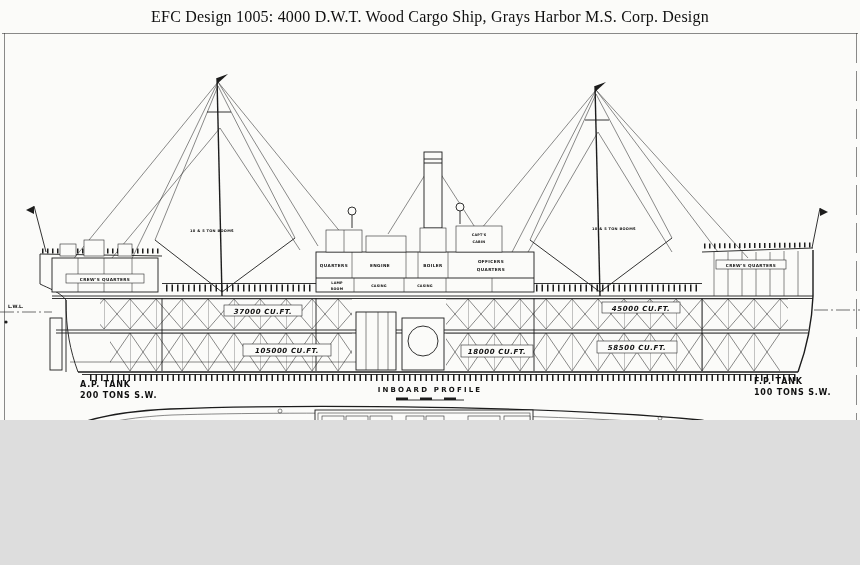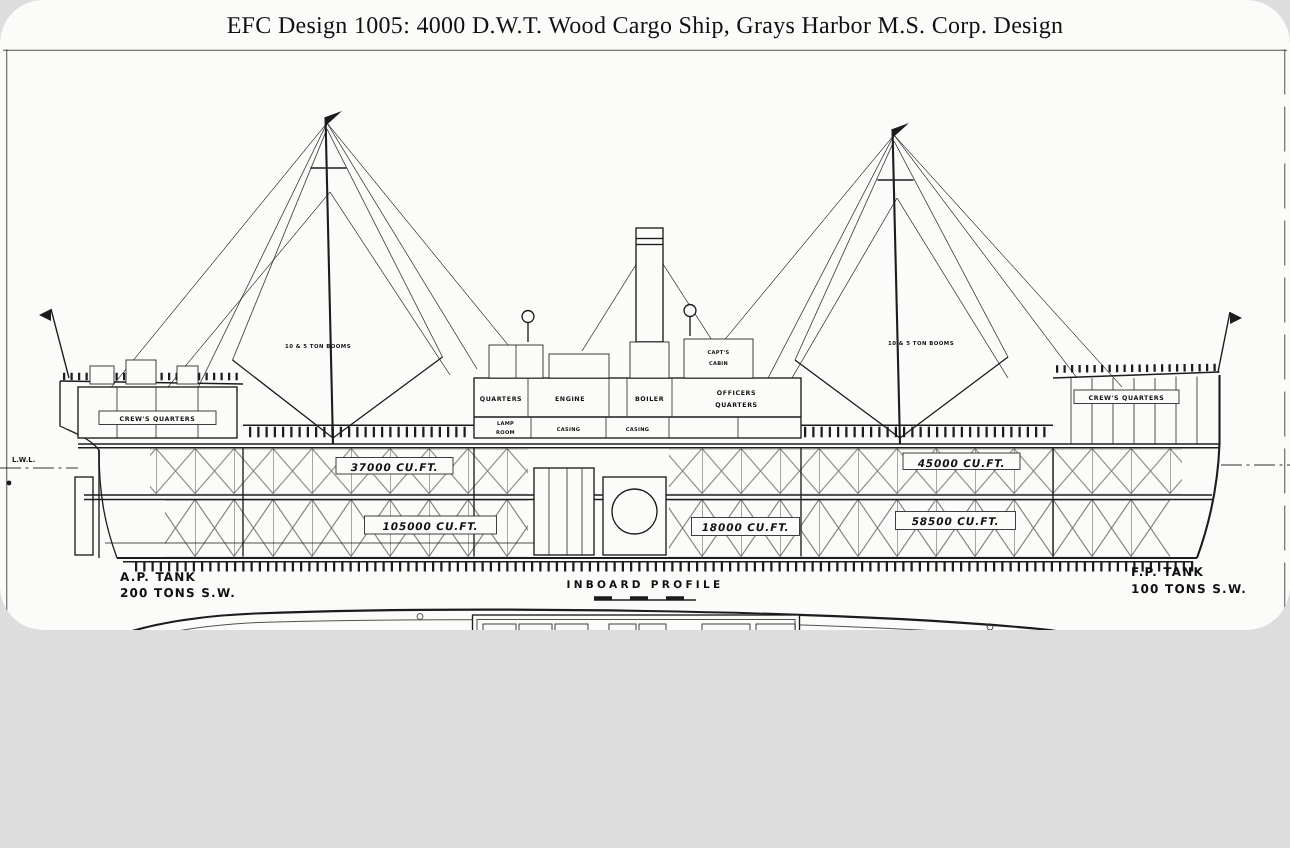--- a/index.html
+++ b/index.html
@@ -1,16 +1,16 @@
 <!DOCTYPE html>
 <html><head>
 <meta charset="utf-8">
 <style>
   html,body{margin:0;padding:0;background:#ddd;}
-  .sheet{position:relative;width:860px;height:420px;background:#fbfbf9;overflow:hidden;border-radius:29px;}
+  .sheet{position:relative;width:860px;height:420px;background:#fbfbf9;overflow:hidden;}
   svg{display:block;}
   .ln{stroke:#1c1c1c;fill:none;stroke-width:0.9;}
   .thin{stroke:#2a2a2a;fill:none;stroke-width:0.55;}
   .med{stroke:#1c1c1c;fill:none;stroke-width:1.4;}
   .wh{fill:#fbfbf9;stroke:#1c1c1c;stroke-width:0.9;}
   .whthin{fill:#fbfbf9;stroke:#2a2a2a;stroke-width:0.6;}
   .blk{fill:#1c1c1c;stroke:none;}
   .dashdot{stroke:#333;stroke-width:0.7;fill:none;stroke-dasharray:14 3 2 3;}
   .chain{stroke:#333;stroke-width:0.8;fill:none;stroke-dasharray:3 2;}
   .ticks{stroke:#1c1c1c;stroke-width:7;stroke-dasharray:1.5 4;fill:none;}

